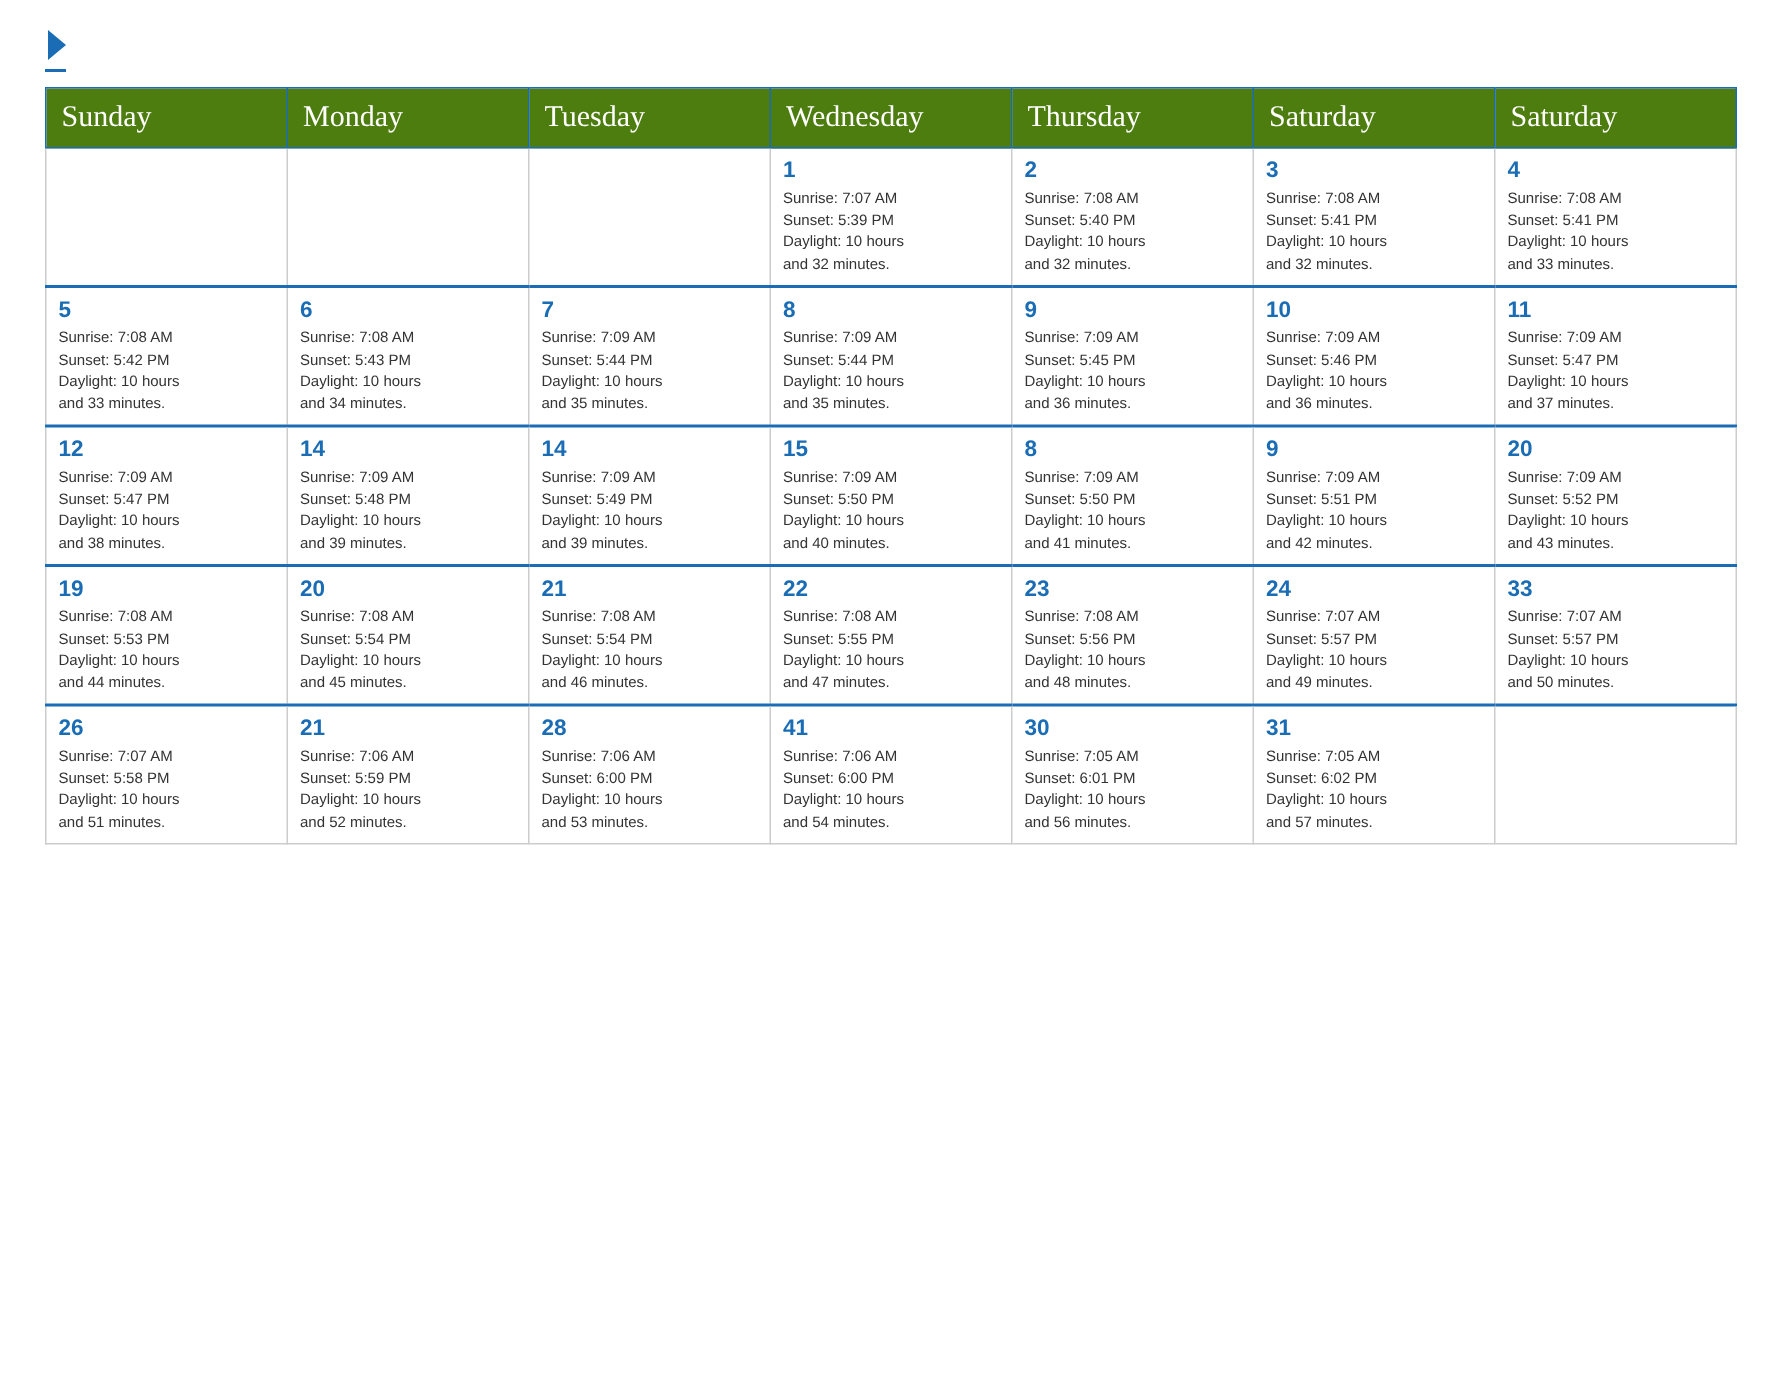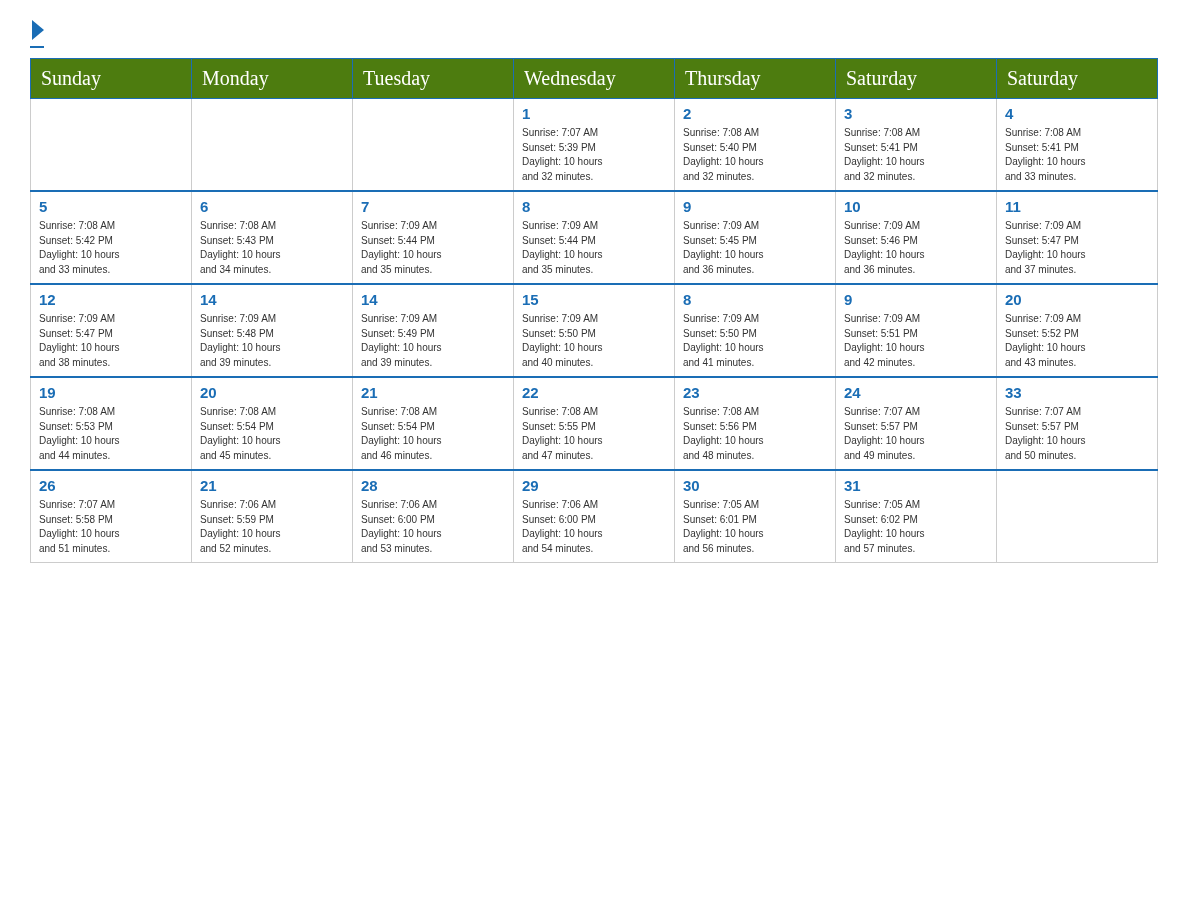--- a/index.html
+++ b/index.html
@@ -346,21 +346,21 @@
 and 52 minutes.</div>
         </td>
         <td class="row-divider">
           <span class="day-number">28</span>
           <div class="day-info" style="white-space: pre-line;">Sunrise: 7:06 AM
 Sunset: 6:00 PM
 Daylight: 10 hours
 and 53 minutes.</div>
         </td>
         <td class="row-divider">
-          <span class="day-number">29</span>
+          <span class="day-number">41</span>
           <div class="day-info" style="white-space: pre-line;">Sunrise: 7:06 AM
 Sunset: 6:00 PM
 Daylight: 10 hours
 and 54 minutes.</div>
         </td>
         <td class="row-divider">
           <span class="day-number">30</span>
           <div class="day-info" style="white-space: pre-line;">Sunrise: 7:05 AM
 Sunset: 6:01 PM
 Daylight: 10 hours

